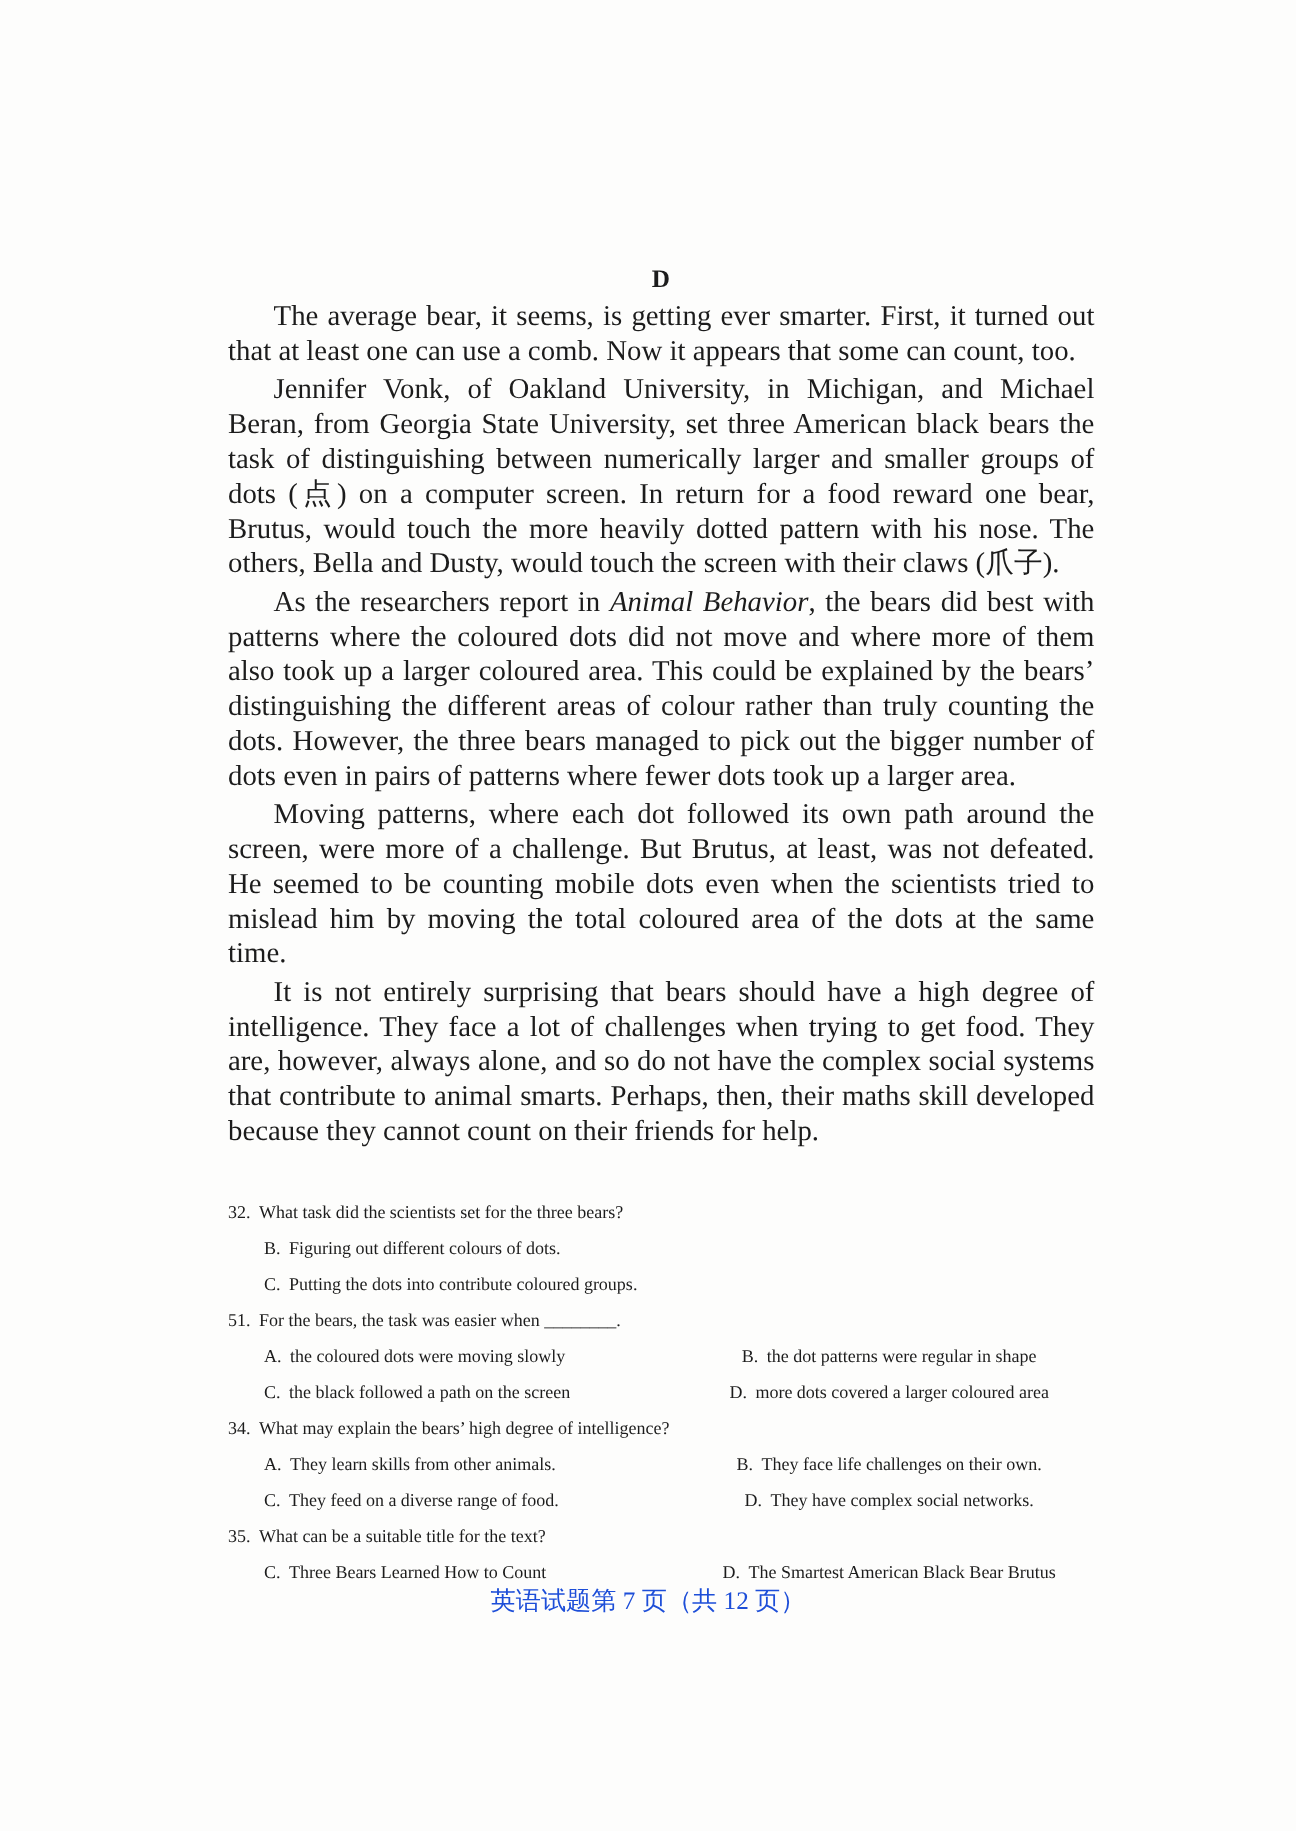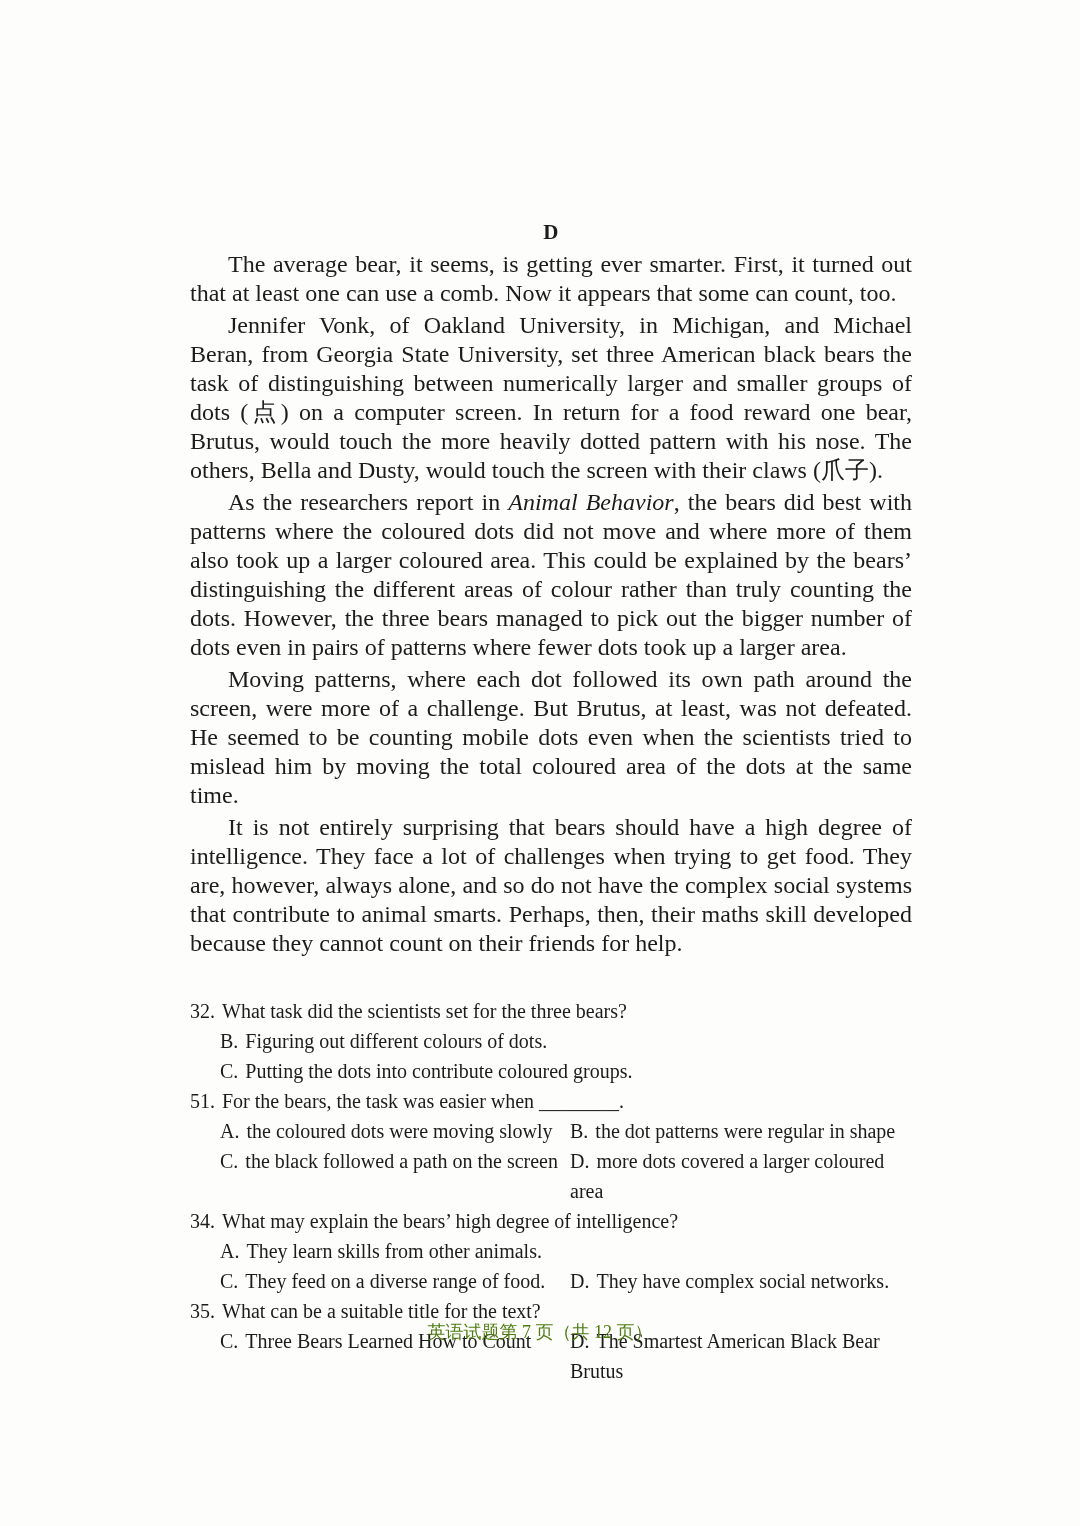--- a/index.html
+++ b/index.html
@@ -30,38 +30,38 @@
   .para {
     margin: 0 0 3px 0;
     font-size: 24px;
     line-height: 29px;
     text-align: justify;
     text-indent: 38px;
   }
   .italic { font-style: italic; }
   .questions {
     margin-top: 38px;
-    font-size: 20px;
+    font-size: 15px;
     line-height: 30px;
   }
   .q-block { margin: 0; }
   .q-line { display: block; }
   .q-num { margin-right: 7px; }
   .opt-line { padding-left: 30px; }
   .opt-row { display: flex; padding-left: 30px; font-family: Liberation Serif, serif; }
   .opt-cell-1 { width: 350px; flex: 0 0 350px; }
-  .opt-cell-2 { flex: 1; }
+  .opt-cell-2 { flex: 1; text-align: center; }
   .opt-label { margin-right: 7px; }
   .footer {
     position: absolute;
     left: 0; top: 1320px;
     width: 100%;
     text-align: center;
-    font-size: 18px;
-    color: #4d7c0f;
+    font-size: 21px;
+    color: #1d4ed8;
   }
 </style>
 </head>
 <body>
 
 <div class="page">
   <div class="content">
 
     <div class="section-label">D</div>
 
@@ -90,20 +90,21 @@
         <div class="opt-row">
           <div class="opt-cell-1"><span class="opt-label">C.</span><span>the black followed a path on the screen</span></div>
           <div class="opt-cell-2"><span class="opt-label">D.</span><span>more dots covered a larger coloured area</span></div>
         </div>
       </div>
 
       <div class="q-block">
         <div class="q-line"><span class="q-num">34.</span><span>What may explain the bears’ high degree of intelligence?</span></div>
         <div class="opt-row">
           <div class="opt-cell-1"><span class="opt-label">A.</span><span>They learn skills from other animals.</span></div>
+          <div class="opt-cell-2"><span class="opt-label">B.</span><span>They face life challenges on their own.</span></div>
         </div>
         <div class="opt-row">
           <div class="opt-cell-1"><span class="opt-label">C.</span><span>They feed on a diverse range of food.</span></div>
           <div class="opt-cell-2"><span class="opt-label">D.</span><span>They have complex social networks.</span></div>
         </div>
       </div>
 
       <div class="q-block">
         <div class="q-line"><span class="q-num">35.</span><span>What can be a suitable title for the text?</span></div>
         <div class="opt-row">

